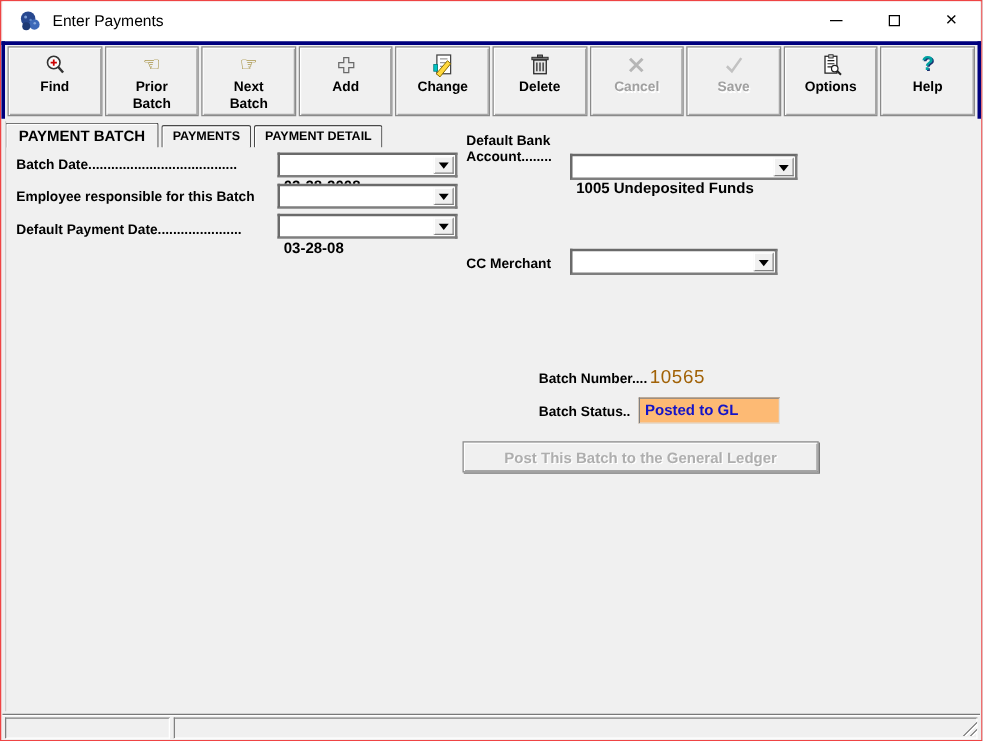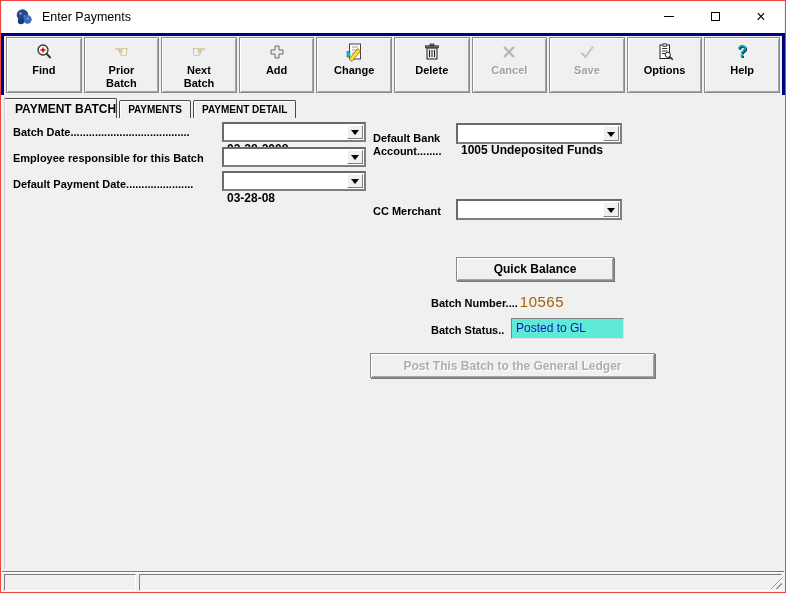--- a/index.html
+++ b/index.html
@@ -49,21 +49,21 @@
   .help-glyph { font-size: 16px; font-weight: bold; color: #00a2a2;
     text-shadow: 1px 1px 0 #1a2f6e; line-height: 16px; }
   
   .tabs { position: absolute; left: 3px; top: 97px; height: 20px; display: flex; align-items: flex-end; }
   .tab {
     background: #f0f0f0; border: 1px solid #4a4a4a; border-bottom: none;
     border-radius: 2px 2px 0 0; box-shadow: inset 1px 1px 0 #fff;
     font-weight: bold; font-size: 10px; color: #000;
     height: 18px; padding: 3px 8px 0 8px; margin-right: 2px; white-space: nowrap;
   }
-  .tab.active { font-size: 12px; height: 20px; padding: 3px 0 0 10px; }
+  .tab.active { font-size: 12px; height: 20px; padding: 3px 10px 0 10px; }
   
   .lbl { position: absolute; font-weight: bold; font-size: 11px; color: #000; white-space: pre-line; line-height: 13px; }
   .combo {
     position: absolute; background: #ffffff;
     border: 2px solid; border-color: #6a6a6a #7e7e7e #7e7e7e #6a6a6a;
   }
   .combo-value {
     display: block; font-weight: bold; font-size: 12px; color: #000;
     padding: 18px 18px 0 3px; white-space: nowrap; overflow: hidden; line-height: 14px;
   }
@@ -80,22 +80,22 @@
     position: absolute; background: #f0f0f0; border: 1px solid #8a8a8a;
     box-shadow: inset 1px 1px 0 #ffffff, inset -1px -1px 0 #a6a6a6, 1px 1px 0 #7a7a7a;
     font-weight: bold; font-size: 12px; color: #000;
     display: flex; align-items: center; justify-content: center; white-space: nowrap;
   }
   .push-btn.disabled { color: #aeaeae; text-shadow: 1px 1px 0 #fff; margin-left: 36px; }
   .batch-number-row { position: absolute; left: 430px; top: 292px; display: flex; align-items: baseline; }
   .batch-number-value { font-size: 15px; margin-left: 2px; letter-spacing: 0.5px; }
   .status-field {
     position: absolute; left: 510px; top: 317px; width: 113px; height: 21px;
-    background: #5eead4; border: 1px solid; border-color: #808080 #e0e0e0 #e0e0e0 #808080;
-    font-weight: normal; font-size: 12px; padding: 2px 0 0 4px; white-space: nowrap; overflow: hidden;
+    background: #fdba74; border: 1px solid; border-color: #808080 #e0e0e0 #e0e0e0 #808080;
+    font-weight: bold; font-size: 12px; padding: 2px 0 0 4px; white-space: nowrap; overflow: hidden;
   }
   
   .content-divider { position: absolute; left: 1px; right: 1px; top: 570px; height: 2px;
     border-top: 1px solid #787878; border-bottom: 1px solid #ffffff; }
   .status-panel {
     position: absolute; top: 573px; height: 17px; background: #f0f0f0;
     border: 1px solid; border-color: #808080 #ffffff #ffffff #808080;
   }
   .status-panel.p1 { left: 3px; width: 132px; }
   .status-panel.p2 { left: 138px; right: 3px; }
@@ -228,23 +228,23 @@
   <div class="left-groove"></div>
 
   <span class="lbl" style="left:12px; top:125px;">Batch Date.......................................</span>
   <div class="combo" style="left:221px; top:121px; width:144px; height:20px;">
     <span class="combo-value">03-28-2008</span>
     <span class="combo-arrow">
         <i></i>
       </span>
   </div>
 
-  <span class="lbl" style="left:372px; top:131px;">Default Bank
+  <span class="lbl" style="left:372px; top:106px;">Default Bank
 Account........</span>
-  <div class="combo" style="left:455px; top:122px; width:166px; height:21px;">
+  <div class="combo" style="left:455px; top:122px; width:182px; height:21px;">
     <span class="combo-value">1005 Undeposited Funds</span>
     <span class="combo-arrow">
         <i></i>
       </span>
   </div>
 
   <span class="lbl" style="left:12px; top:151px;">Employee responsible for this Batch</span>
   <div class="combo" style="left:221px; top:146px; width:144px; height:20px;">
     <span class="combo-value"></span>
     <span class="combo-arrow">
@@ -261,21 +261,20 @@
   </div>
 
   <span class="lbl" style="left:372px; top:204px;">CC Merchant</span>
   <div class="combo" style="left:455px; top:198px; width:166px; height:21px;">
     <span class="combo-value"></span>
     <span class="combo-arrow">
         <i></i>
       </span>
   </div>
 
-  <div class="push-btn" style="left:455px; top:256px; width:158px; height:24px;">Quick Balance</div>
 
   <div class="batch-number-row">
     <span class="lbl" style="position:static;">Batch Number....</span>
     <span class="batch-number-value" style="color:#a16207;">10565</span>
   </div>
 
   <span class="lbl" style="left:430px; top:323px;text-align:right;">Batch Status..</span>
   <div class="status-field" style="color:#1414c8;">Posted to GL</div>
 
   <div class="push-btn disabled" style="left:333px; top:352px; width:285px; height:25px;">Post This Batch to the General Ledger</div>

